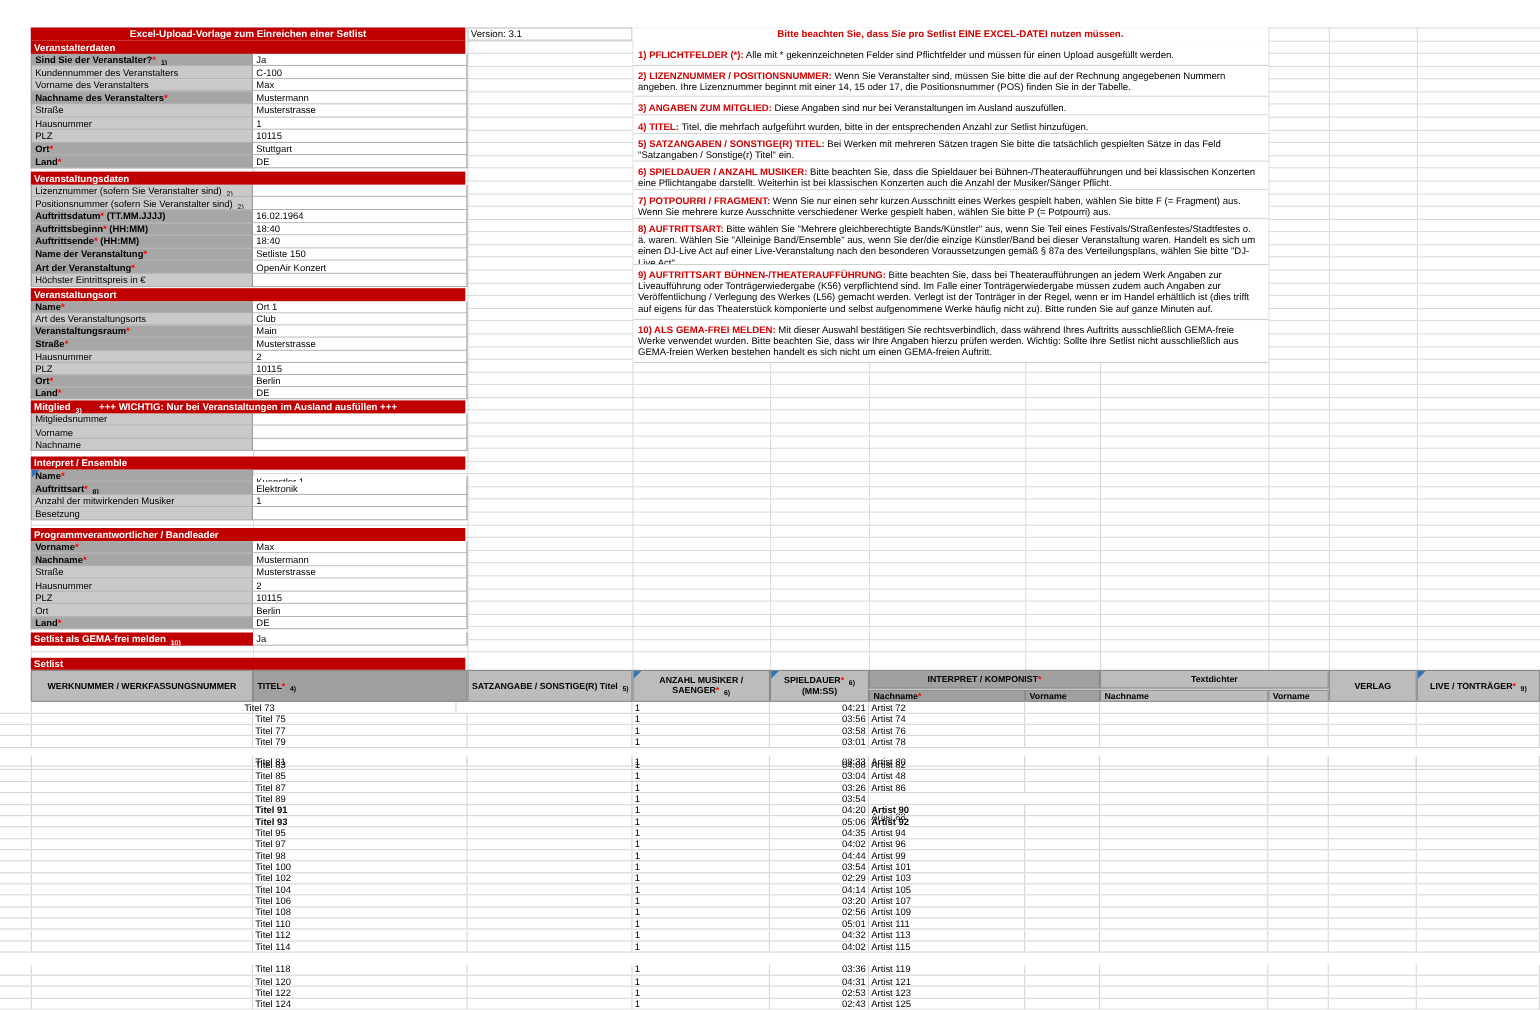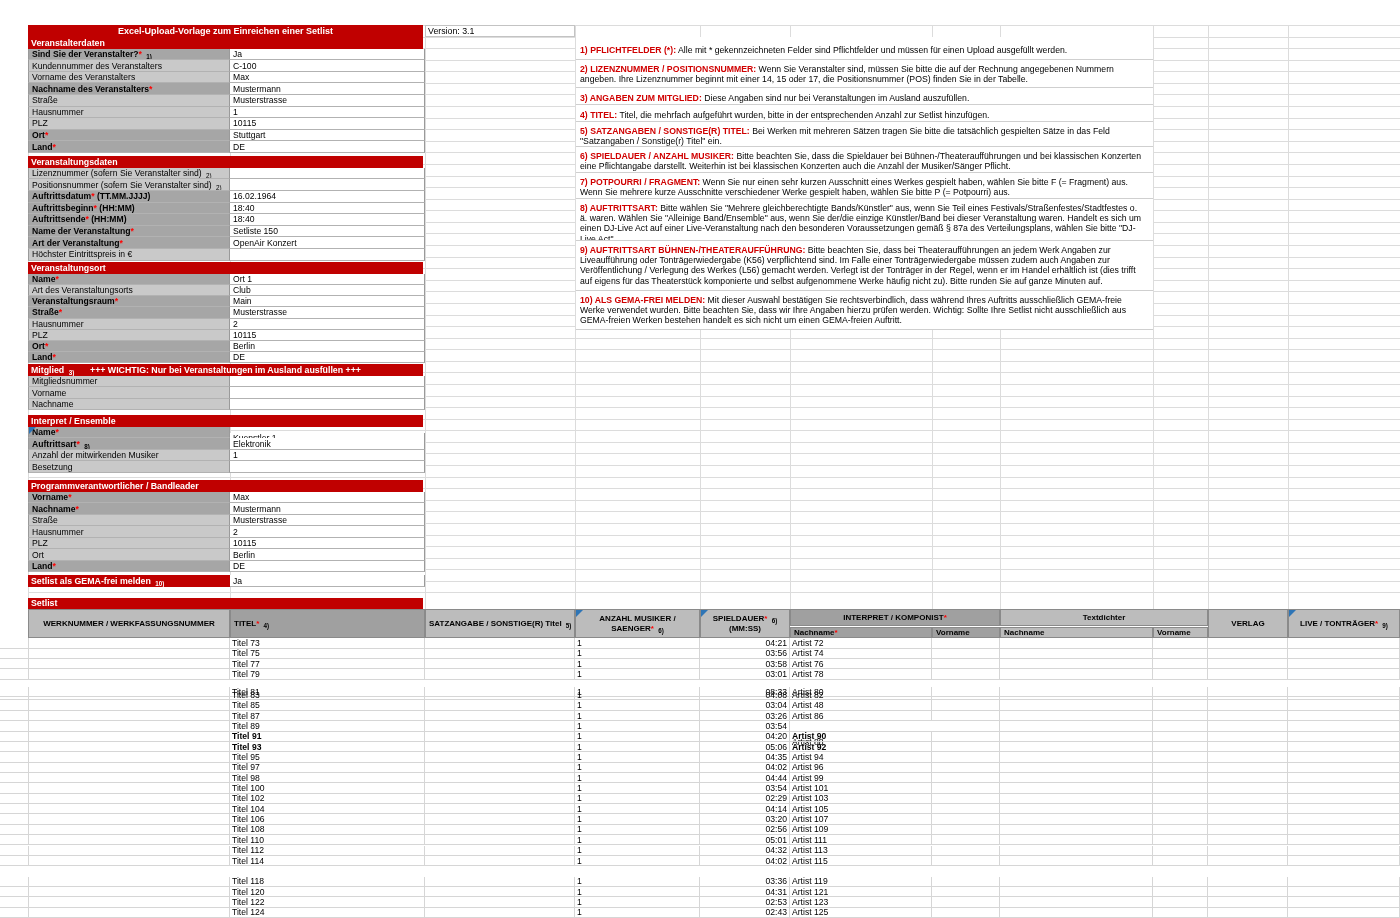--- a/index.html
+++ b/index.html
@@ -106,20 +106,23 @@
       <div class="vline" style="left: 1153px; height: 584.3px;"></div>
       <div class="vline" style="left: 1208px; height: 584.3px;"></div>
       <div class="vline" style="left: 1288px; height: 584.3px;"></div>
     </div>
   <div class="titlebar">
     <span>Excel-Upload-Vorlage zum Einreichen einer Setlist</span>
   </div>
   <div class="versioncell">
     <span>Version: 3.1</span>
   </div>
+  <div class="noticecell">
+    <span>Bitte beachten Sie, dass Sie pro Setlist EINE EXCEL-DATEI nutzen müssen.</span>
+  </div>
   <div id="instructions">
       <div class="instr" style="top: 37px; height: 23px; padding-top: 8px;"><span class="intro">1) PFLICHTFELDER (*):</span> <span>Alle mit * gekennzeichneten Felder sind Pflichtfelder und müssen für einen Upload ausgefüllt werden.</span></div>
       <div class="instr" style="top: 60px; height: 28px; padding-top: 4px;"><span class="intro">2) LIZENZNUMMER / POSITIONSNUMMER:</span> <span>Wenn Sie Veranstalter sind, müssen Sie bitte die auf der Rechnung angegebenen Nummern angeben. Ihre Lizenznummer beginnt mit einer 14, 15 oder 17, die Positionsnummer (POS) finden Sie in der Tabelle.</span></div>
       <div class="instr" style="top: 88px; height: 17px; padding-top: 5px;"><span class="intro">3) ANGABEN ZUM MITGLIED:</span> <span>Diese Angaben sind nur bei Veranstaltungen im Ausland auszufüllen.</span></div>
       <div class="instr" style="top: 105px; height: 17px; padding-top: 5px;"><span class="intro">4) TITEL:</span> <span>Titel, die mehrfach aufgeführt wurden, bitte in der entsprechenden Anzahl zur Setlist hinzufügen.</span></div>
       <div class="instr" style="top: 122px; height: 25px; padding-top: 4px;"><span class="intro">5) SATZANGABEN / SONSTIGE(R) TITEL:</span> <span>Bei Werken mit mehreren Sätzen tragen Sie bitte die tatsächlich gespielten Sätze in das Feld "Satzangaben / Sonstige(r) Titel" ein.</span></div>
       <div class="instr" style="top: 147px; height: 26px; padding-top: 4px;"><span class="intro">6) SPIELDAUER / ANZAHL MUSIKER:</span> <span>Bitte beachten Sie, dass die Spieldauer bei Bühnen-/Theateraufführungen und bei klassischen Konzerten eine Pflichtangabe darstellt. Weiterhin ist bei klassischen Konzerten auch die Anzahl der Musiker/Sänger Pflicht.</span></div>
       <div class="instr" style="top: 173px; height: 26px; padding-top: 4px;"><span class="intro">7) POTPOURRI / FRAGMENT:</span> <span>Wenn Sie nur einen sehr kurzen Ausschnitt eines Werkes gespielt haben, wählen Sie bitte F (= Fragment) aus. Wenn Sie mehrere kurze Ausschnitte verschiedener Werke gespielt haben, wählen Sie bitte P (= Potpourri) aus.</span></div>
       <div class="instr" style="top: 199px; height: 42px; padding-top: 4px;"><span class="intro">8) AUFTRITTSART:</span> <span>Bitte wählen Sie "Mehrere gleichberechtigte Bands/Künstler" aus, wenn Sie Teil eines Festivals/Straßenfestes/Stadtfestes o. ä. waren. Wählen Sie "Alleinige Band/Ensemble" aus, wenn Sie der/die einzige Künstler/Band bei dieser Veranstaltung waren. Handelt es sich um einen DJ-Live Act auf einer Live-Veranstaltung nach den besonderen Voraussetzungen gemäß § 87a des Verteilungsplans, wählen Sie bitte "DJ-Live Act".</span></div>
       <div class="instr" style="top: 241px; height: 50px; padding-top: 4px;"><span class="intro">9) AUFTRITTSART BÜHNEN-/THEATERAUFFÜHRUNG:</span> <span>Bitte beachten Sie, dass bei Theateraufführungen an jedem Werk Angaben zur Liveaufführung oder Tonträgerwiedergabe (K56) verpflichtend sind. Im Falle einer Tonträgerwiedergabe müssen zudem auch Angaben zur Veröffentlichung / Verlegung des Werkes (L56) gemacht werden. Verlegt ist der Tonträger in der Regel, wenn er im Handel erhältlich ist (dies trifft auf eigens für das Theaterstück komponierte und selbst aufgenommene Werke häufig nicht zu). Bitte runden Sie auf ganze Minuten auf.</span></div>
@@ -428,21 +431,21 @@
       </div>
       <div class="th light center" style="left: 1208px; width: 80px; top: 609.3px; height: 29px;">
         <span>VERLAG</span>
       </div>
       <div class="th light center" style="left: 1288px; width: 112px; top: 609.3px; height: 29px;">
         <span>LIVE / TONTRÄGER<span class="star">*</span> <span class="sub">9)</span></span>
         <div class="marker"></div>
       </div>
       <div class="trow" style="top: 638.3px; height: 10.36px;">
         <div class="tcell first" style="left: 28px; width: 202px;"></div>
-        <div class="tcell" style="left: 230px; width: 195px; align-items: flex-end;">
+        <div class="tcell" style="left: 220px; width: 195px; align-items: flex-end;">
           <span>Titel 73</span>
         </div>
         <div class="tcell" style="left: 425px; width: 150px;"></div>
         <div class="tcell" style="left: 575px; width: 125px;">
           <span>1</span>
         </div>
         <div class="tcell right" style="left: 700px; width: 90px;">
           <span>04:21</span>
         </div>
         <div class="tcell" style="left: 790px; width: 142px;">

